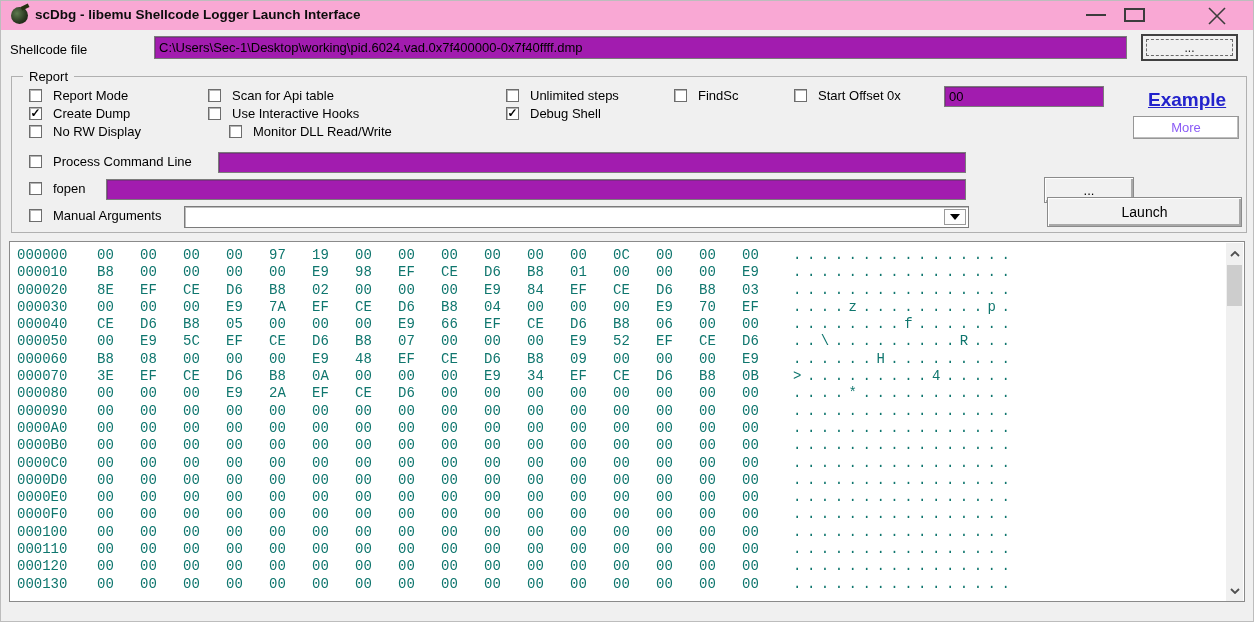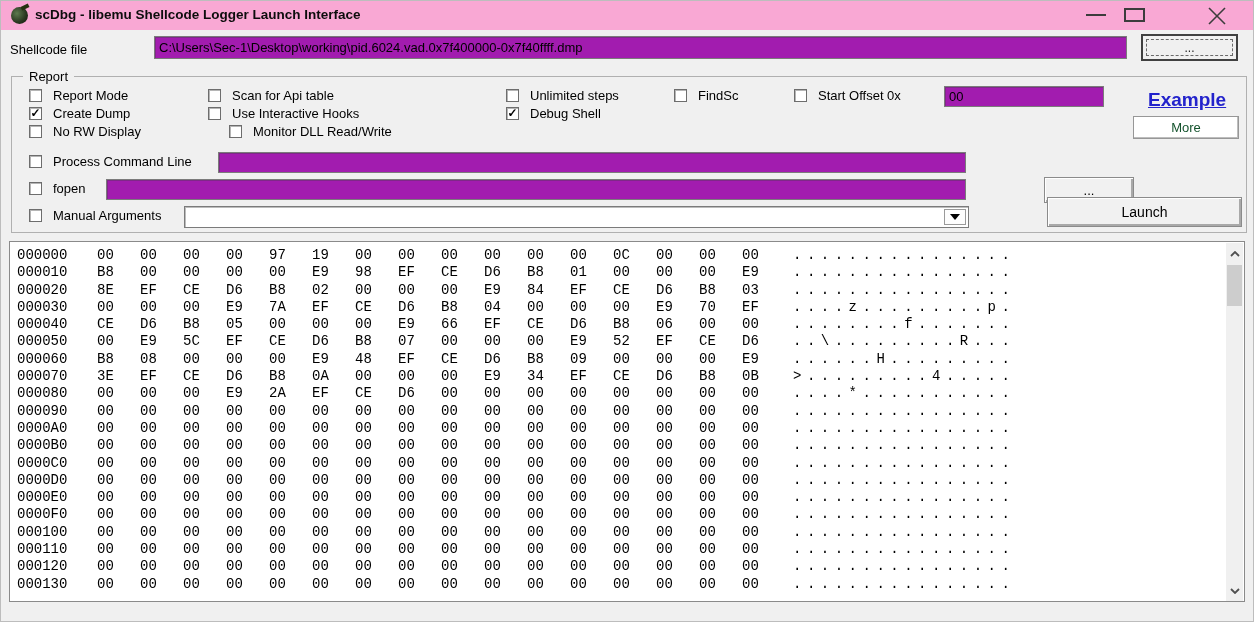--- a/index.html
+++ b/index.html
@@ -42,32 +42,32 @@
                 border:1px dashed #6a6a6a; }
 
   
   .groupbox { position:absolute; left:10px; top:75px; width:1236px; height:157px;
               border:1px solid #b0b0b0; }
   .group-label { position:absolute; left:22px; top:68px; background:#f0f0f0; padding:0 6px;
                  font-size:13px; color:#000; }
   .link { position:absolute; font-size:19px; font-weight:bold; color:#2323cc; text-decoration:underline; cursor:pointer; }
   .more-btn { position:absolute; left:1132px; top:115px; width:106px; height:23px; background:#ffffff;
               border:1px solid #979797; box-shadow: inset -1px -1px 0 #bdbdbd, inset 1px 1px 0 #fff;
-              color:#14532d; font-size:13px; display:flex; align-items:center; justify-content:center; cursor:pointer; }
+              color:#8b5cf6; font-size:13px; display:flex; align-items:center; justify-content:center; cursor:pointer; }
 
   .combo { position:absolute; left:183px; top:205px; width:785px; height:22px; background:#fff;
            border:1px solid #7b7b7b; box-shadow: inset 1px 1px 0 rgba(64,64,64,.35); cursor:pointer; }
   .combo .drop { position:absolute; right:2px; top:2px; bottom:2px; width:22px; background:#fdfdfd;
            border:1px solid #9a9a9a; display:flex; align-items:center; justify-content:center; }
   .combo .arrow { width:0; height:0; border:5px solid transparent; border-top:6px solid #000; margin-top:5px; }
 
   
   .hexview { position:absolute; left:8px; top:240px; width:1236px; height:361px; background:#fff;
              border:1px solid #8a8a8a; font-family:"Liberation Mono", monospace; font-size:14px;
-             color:#000000; overflow:hidden; }
+             color:#0f766e; overflow:hidden; }
   .hexrows { position:absolute; left:0; top:5px; right:18px; }
   .hexrow { position:relative; height:17.3px; line-height:17.3px; white-space:nowrap; }
   .hexrow .off { position:absolute; left:7px; }
   .hexrow .bytes { position:absolute; left:87px; }
   .hexrow .b { display:inline-block; width:43px; }
   .hexrow .asc { position:absolute; left:783px; letter-spacing:5.5px; }
 
   .scrollbar { position:absolute; right:1px; top:1px; width:17px; height:358px; background:#f0f0f0; }
   .sb-btn { position:absolute; left:0; width:17px; height:17px; display:flex; align-items:center; justify-content:center; cursor:pointer; }
   .sb-up { top:2px; } .sb-down { bottom:2px; }

